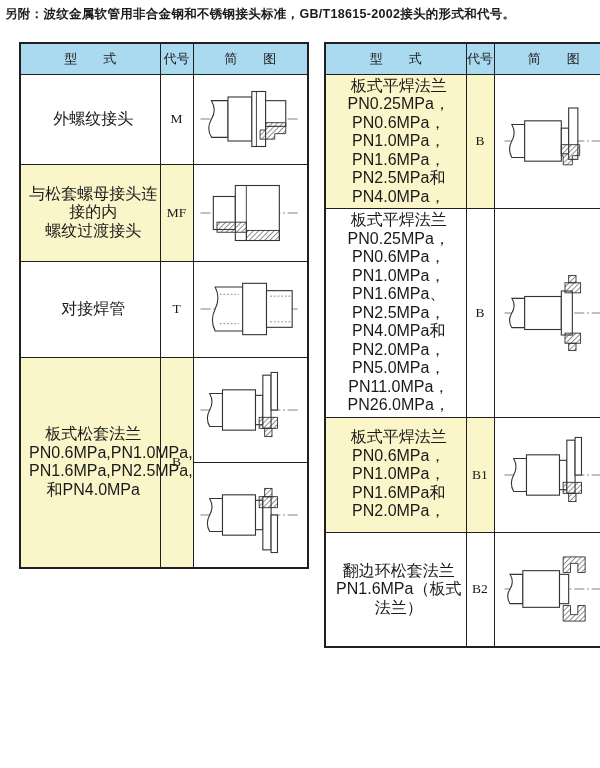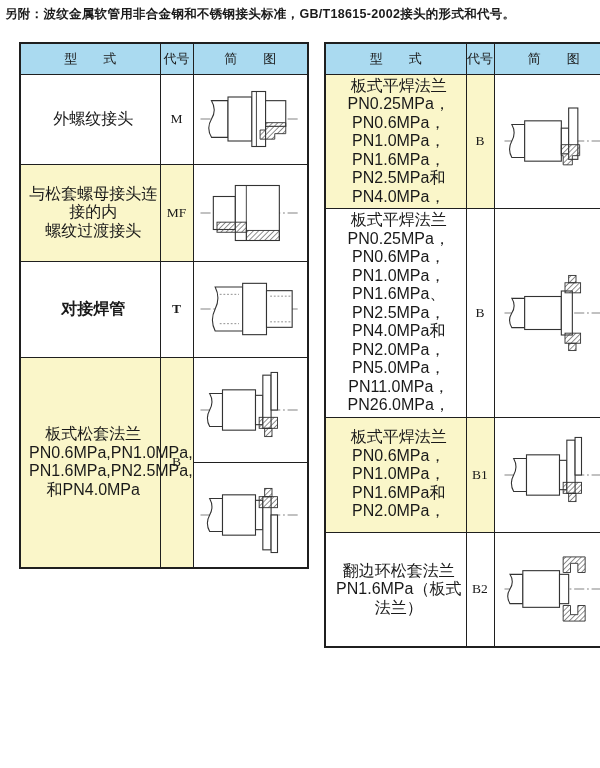--- a/index.html
+++ b/index.html
@@ -198,21 +198,21 @@
             <td class="diag">
               <div class="dstack">
                 <div class="dcell">
                   <svg width="110" height="80" viewBox="0 0 120 84" preserveAspectRatio="xMidYMid meet">
                     <use href="#sym-mf"></use>
                   </svg>
                 </div>
               </div>
             </td>
           </tr>
-          <tr style="height: 96px; font-weight: bold;">
+          <tr style="height: 96px;">
             <td class="type">对接焊管</td>
             <td class="code">T</td>
             <td class="diag">
               <div class="dstack">
                 <div class="dcell">
                   <svg width="110" height="80" viewBox="0 0 120 84" preserveAspectRatio="xMidYMid meet">
                     <use href="#sym-t"></use>
                   </svg>
                 </div>
               </div>

